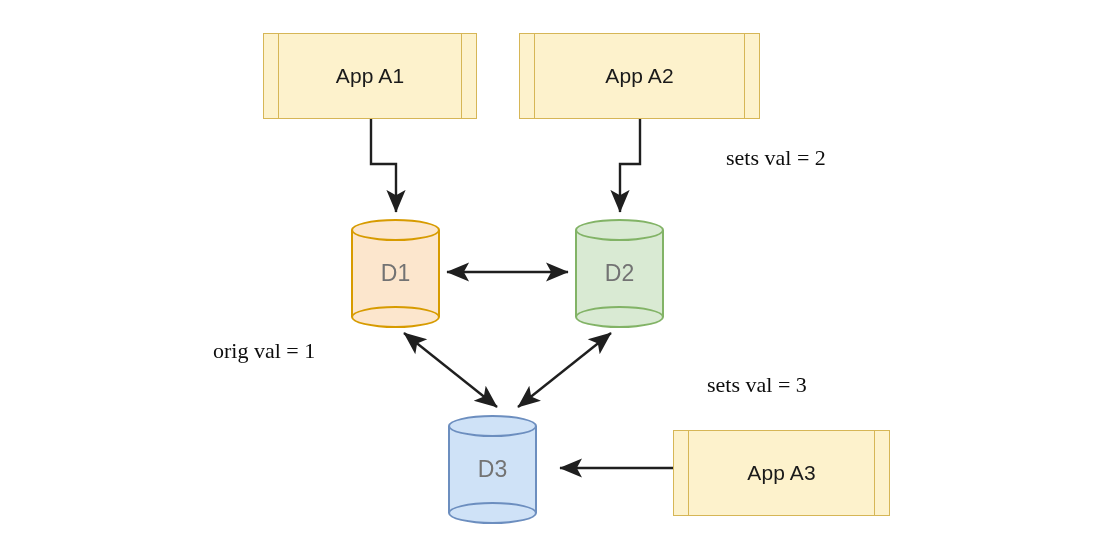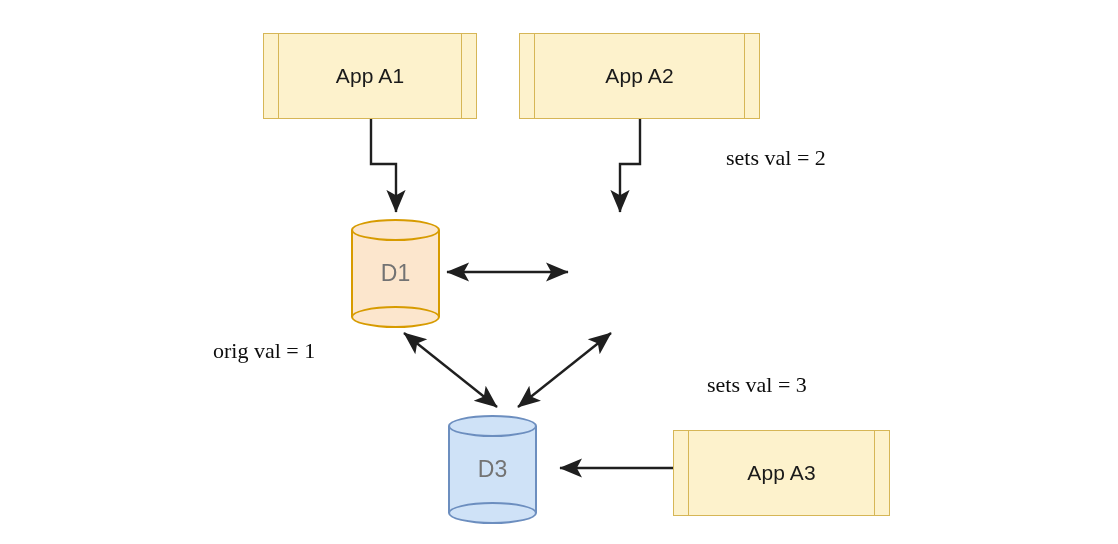--- a/index.html
+++ b/index.html
@@ -161,20 +161,26 @@
     <span class="proc-label">App A3</span>
   </div>
 
   <div class="db" style="left:351px; top:219px; width:89px; height:109px;">
     <span class="cyl-body" style="background:#fce6cd; border-left-color:#d79b00; border-right-color:#d79b00;"></span>
     <span class="cyl-bottom" style="background:#fce6cd; border-color:#d79b00;"></span>
     <span class="cyl-top" style="background:#fce6cd; border-color:#d79b00;"></span>
     <span class="db-label">D1</span>
   </div>
 
+  <div class="db" style="left:575px; top:219px; width:89px; height:109px;">
+    <span class="cyl-body" style="background:#d9ead3; border-left-color:#82b366; border-right-color:#82b366;"></span>
+    <span class="cyl-bottom" style="background:#d9ead3; border-color:#82b366;"></span>
+    <span class="cyl-top" style="background:#d9ead3; border-color:#82b366;"></span>
+    <span class="db-label">D2</span>
+  </div>
 
   <div class="db" style="left:448px; top:415px; width:89px; height:109px;">
     <span class="cyl-body" style="background:#cfe2f7; border-left-color:#6c8ebf; border-right-color:#6c8ebf;"></span>
     <span class="cyl-bottom" style="background:#cfe2f7; border-color:#6c8ebf;"></span>
     <span class="cyl-top" style="background:#cfe2f7; border-color:#6c8ebf;"></span>
     <span class="db-label">D3</span>
   </div>
 
   <div class="note" style="left:718px; top:145px;margin-left:8px;">sets val = 2</div>
 

